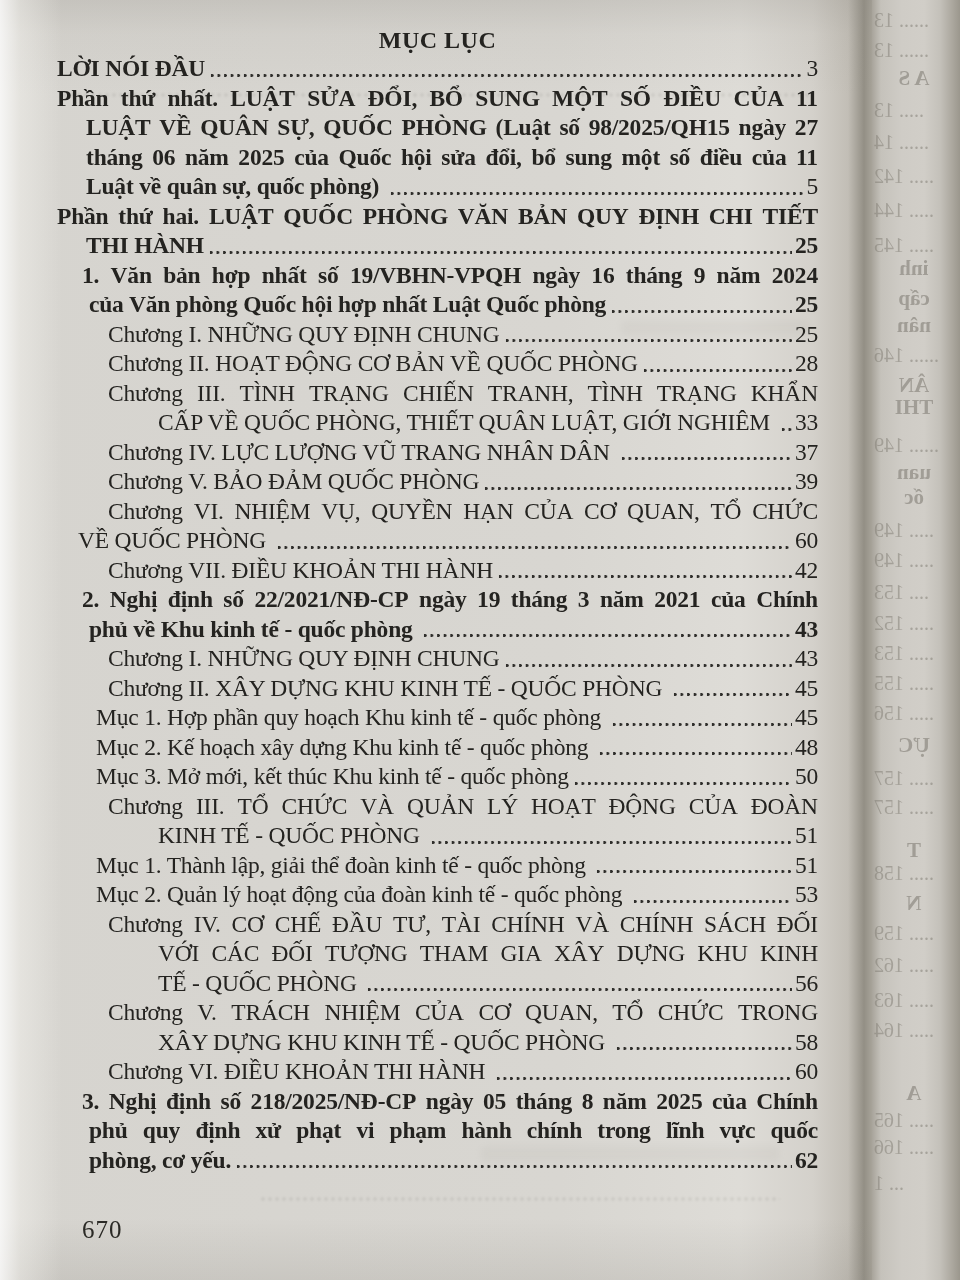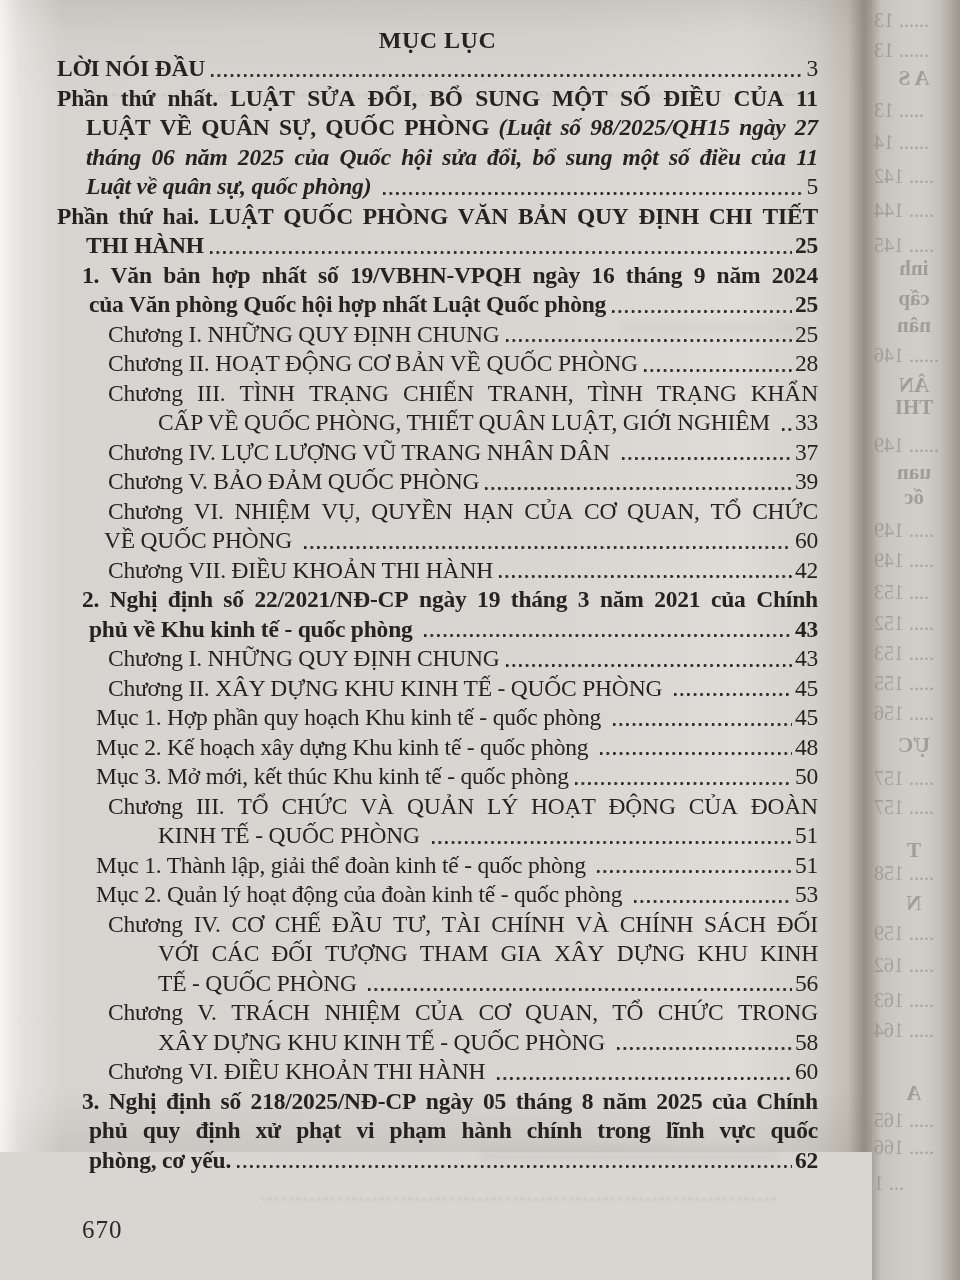--- a/index.html
+++ b/index.html
@@ -4,21 +4,21 @@
 <style>
   html,body{margin:0;padding:0}
   body{
     width:960px;height:1280px;overflow:hidden;position:relative;
     background:#d8d6d1;
     font-family:"Liberation Serif","DejaVu Serif",serif;
     color:#242320;
   }
   
   .page-main{
-    position:absolute;top:0;left:0;width:872px;height:1152px;
+    position:absolute;top:0;left:0;width:872px;height:1280px;
     background:
       linear-gradient(90deg, rgba(255,255,255,.78) 0px, rgba(249,248,244,.42) 20px, rgba(240,238,233,0) 62px),
       linear-gradient(180deg, rgba(138,134,126,.22) 0px, rgba(138,134,126,.07) 34px, rgba(138,134,126,0) 95px),
       linear-gradient(0deg, rgba(138,134,126,.18) 0px, rgba(138,134,126,0) 62px),
       linear-gradient(90deg, #d6d4cf 0px, #d8d6d1 560px, #dedcd7 740px, #d4d1cb 812px, #c2beb6 848px, #938f85 864px, #a7a399 872px);
   }
   
   .page-edge{
     position:absolute;top:0;right:0;width:88px;height:1280px;
     background:linear-gradient(90deg,#a8a49b 0px,#c5c2bb 9px,#cfccc6 30px,#d1cec8 52px,#c4c1ba 68px,#aca89f 80px,#9b978d 88px);
@@ -45,29 +45,29 @@
   }
   .toc{position:absolute;top:54px;left:0;width:818px}
   .line{
     display:flex;align-items:flex-end;
     height:29.5px;line-height:29.5px;
     font-size:23.5px;letter-spacing:-.2px;
   }
   .line.jz{justify-content:space-between}
   .t,.w{white-space:pre}
   .b{font-weight:700}
-  .bi{font-weight:700;font-style:italic}
+  .bi{font-weight:700;}
   .r{font-weight:400}
   .i0{padding-left:57px}
   .i0w{padding-left:86px}
   .i1{padding-left:82px}
   .i1w{padding-left:89px}
   .i2{padding-left:108px}
   .i2w{padding-left:158px}
-  .i2x{padding-left:104px}
+  .i2x{padding-left:78px}
   .i3{padding-left:96px}
   .dots{
     flex:1 1 auto;align-self:flex-end;height:7px;min-width:8px;
     margin:0 3px 5px 5px;
     background-image:radial-gradient(circle at 2.2px 3.5px,#2e2d2a 1.35px,rgba(0,0,0,0) 1.6px);
     background-size:6.6px 7px;background-repeat:repeat-x;background-position:left bottom;
   }
   .num{flex:0 0 auto}
   .footer-num{
     position:absolute;top:1216px;left:44px;

